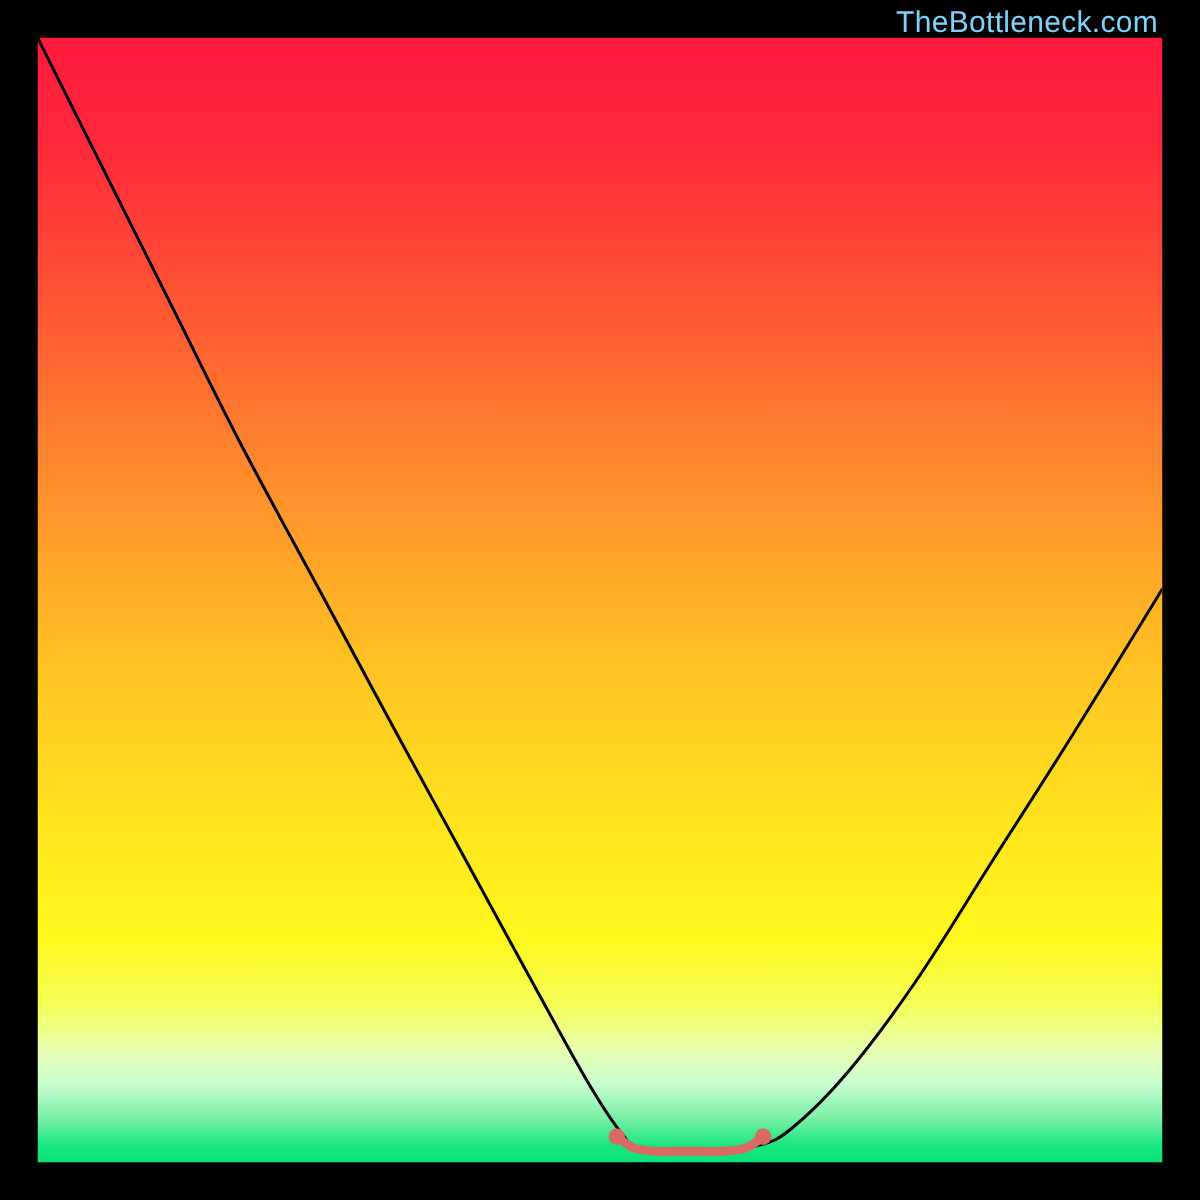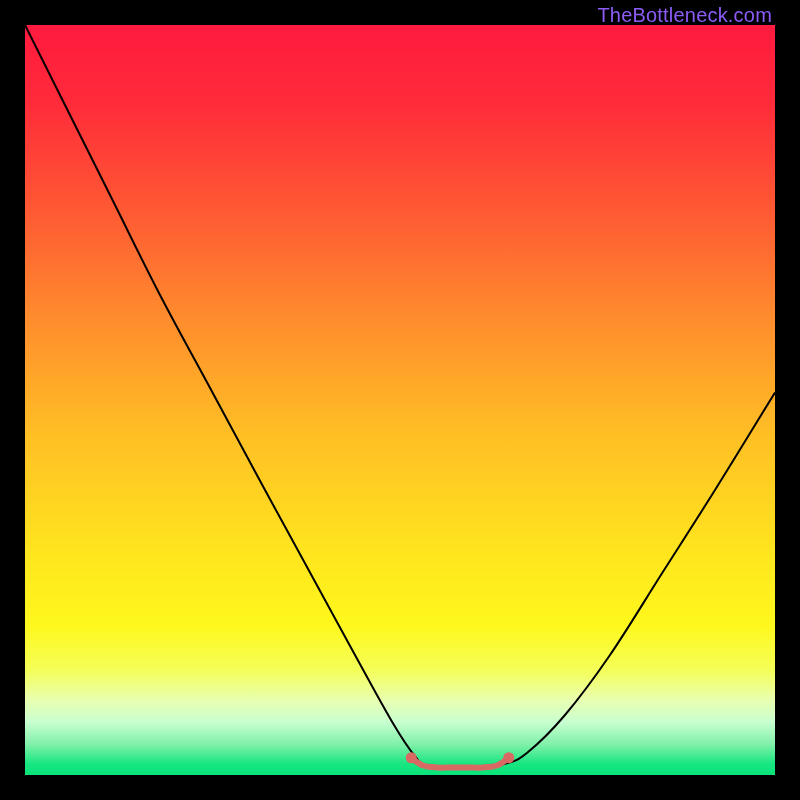--- a/index.html
+++ b/index.html
@@ -30,21 +30,21 @@
   }
   .curve, .points {
     position: absolute;
     left: 0; top: 0;
     width: 100%; height: 100%;
   }
   .watermark {
     position: absolute;
     top: 4px;
     right: 28px;
-    color: #8b5cf6;
+    color: #7dd3fc;
     font-size: 20px;
     font-weight: 400;
     letter-spacing: 0.2px;
     user-select: none;
   }
 </style>
 </head>
 <body>
 
 <div class="stage">

